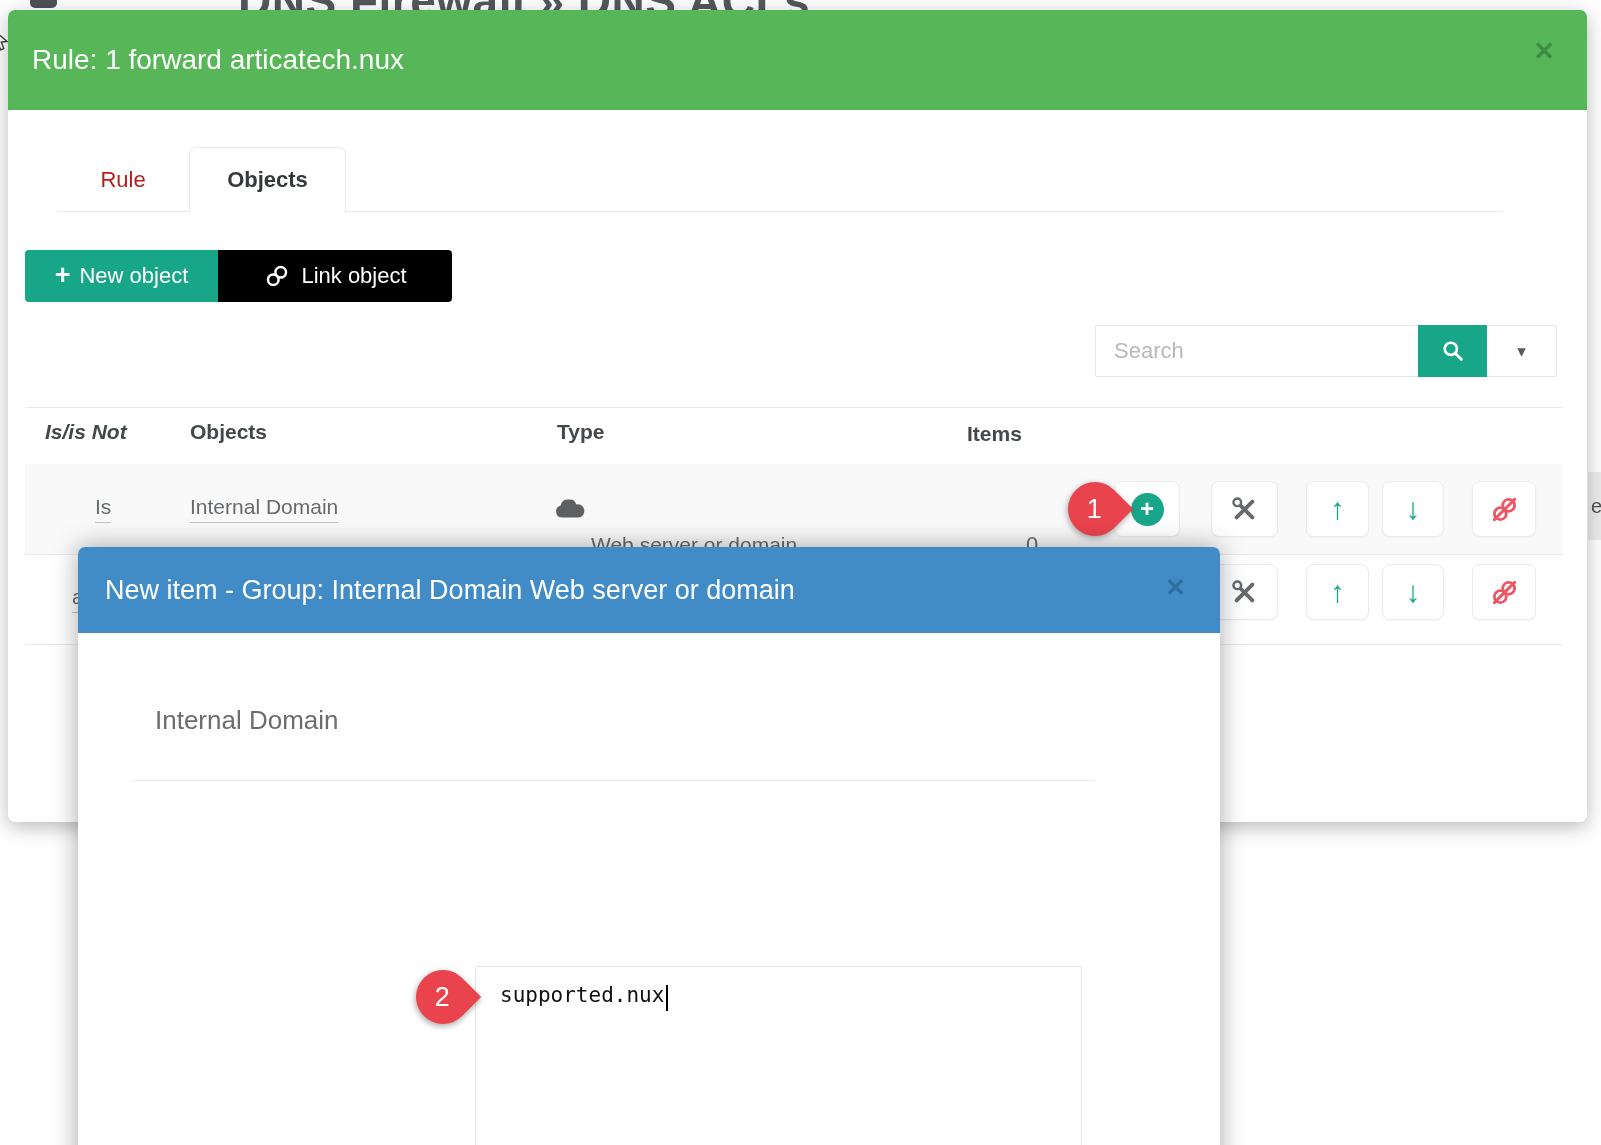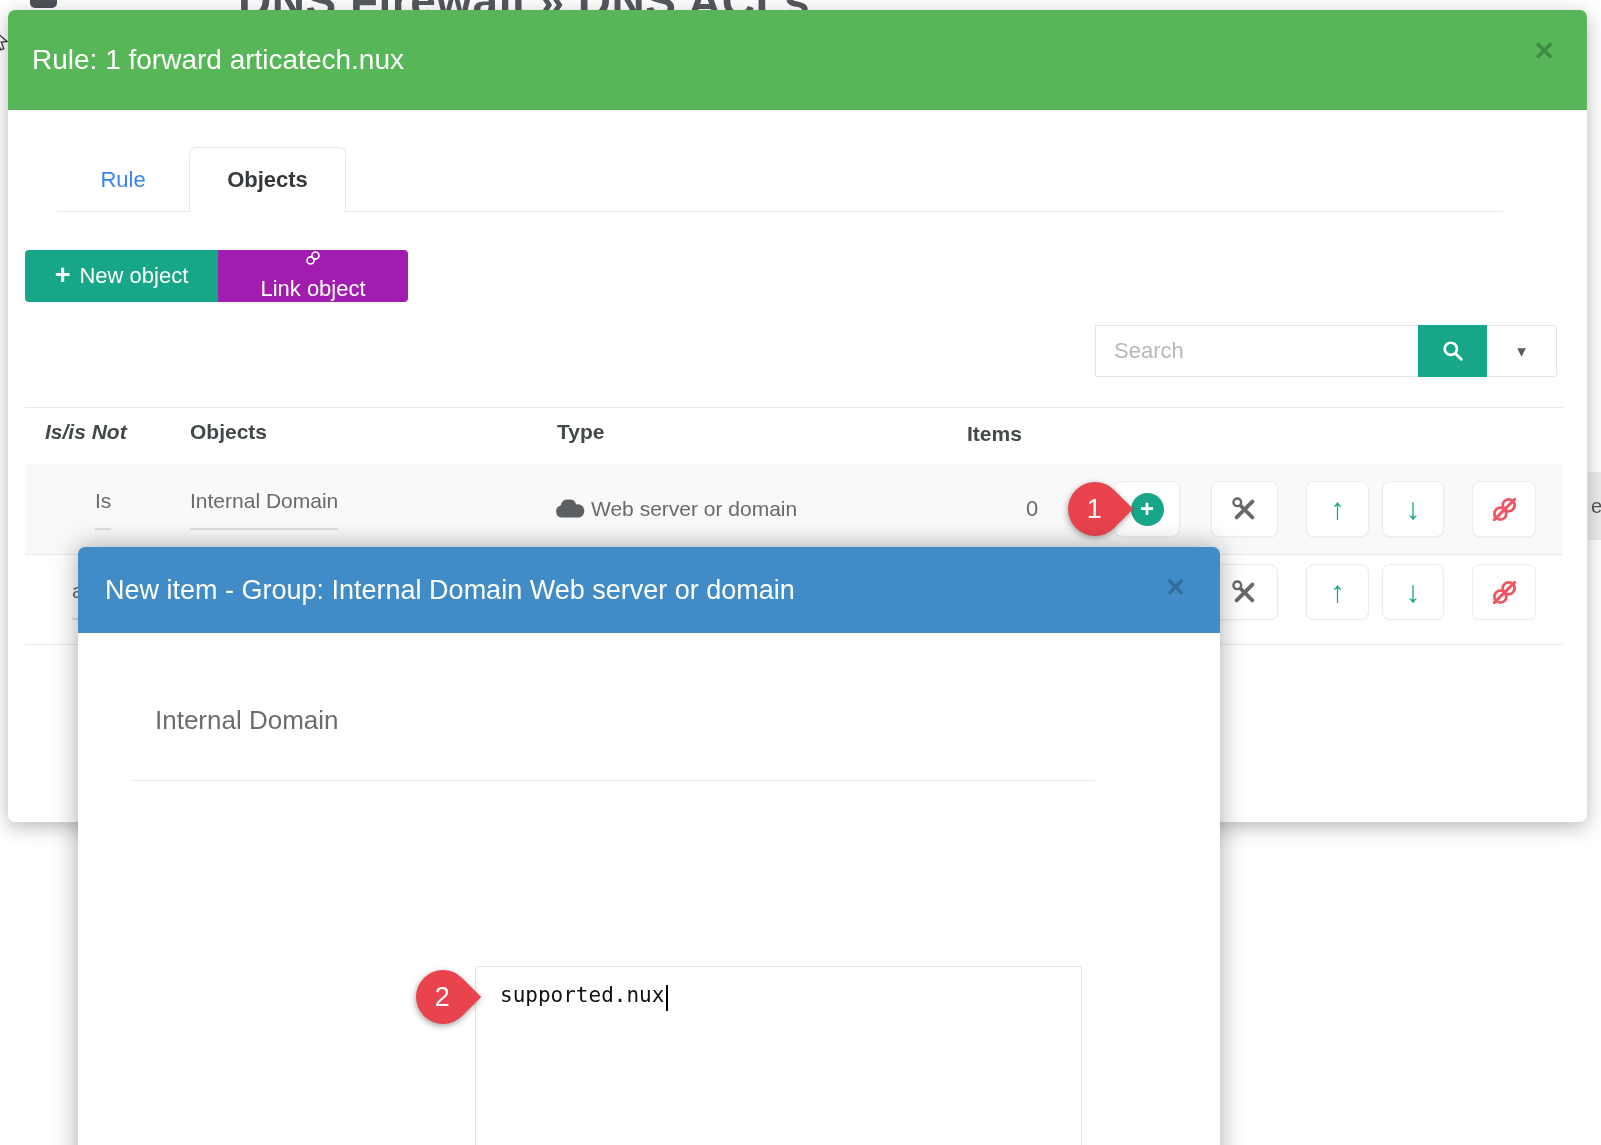--- a/index.html
+++ b/index.html
@@ -22,58 +22,58 @@
   .rule-header { position: absolute; left: 0; top: 0; width: 100%; height: 100px;
                  background: #57b657; border-radius: 7px 7px 0 0; display: flex; align-items: center; }
   .rule-header .title { color: #fff; font-size: 28px; padding-left: 24px; font-weight: 400; }
   .rule-close { position: absolute; right: 32px; top: 28px; color: #3d8c44; font-size: 26px;
                 font-weight: 700; cursor: pointer; line-height: 1; }
 
   
   .tabbar { position: absolute; left: 49px; top: 137px; width: 1446px; height: 65px;
             border-bottom: 1px solid #e7eaec; display: flex; }
   .tab { height: 66px; display: flex; align-items: center; justify-content: center;
-         font-size: 22px; color: #3b82f6; cursor: pointer; }
+         font-size: 22px; color: #b91c1c; cursor: pointer; }
   .tab.rule { width: 132px; }
   .tab.objects { width: 157px; background: #fff; border: 1px solid #e7eaec; border-bottom: 1px solid #fff;
                  border-radius: 7px 7px 0 0; color: #35393c; font-weight: 600; }
   .tab.cache { width: 150px; }
 
   
   .btn-new { position: absolute; left: 17px; top: 240px; width: 193px; height: 52px;
              background: #18a689; color: #fff; border: none; border-radius: 4px 0 0 4px;
              font-size: 22px; font-family: inherit; cursor: pointer;
              display: flex; align-items: center; justify-content: center; gap: 9px; }
   .btn-new .plus { font-size: 27px; font-weight: 700; line-height: 1; margin-top: -2px; }
-  .btn-link { position: absolute; left: 210px; top: 240px; width: 190px; height: 52px;
-              background: #a21caf; color: #fff; border: none; border-radius: 0 4px 4px 0;
+  .btn-link { position: absolute; left: 210px; top: 240px; width: 234px; height: 52px;
+              background: #000000; color: #fff; border: none; border-radius: 0 4px 4px 0;
               font-size: 22px; font-family: inherit; cursor: pointer;
-              display: flex; align-items: center; justify-content: center; gap: 10px; flex-direction: column; }
+              display: flex; align-items: center; justify-content: center; gap: 10px; }
 
   
   .search-input { position: absolute; left: 1087px; top: 315px; width: 323px; height: 52px;
                   border: 1px solid #e5e6e7; border-right: none; padding: 0 18px; font-size: 22px;
                   color: #555; font-family: inherit; outline: none; border-radius: 2px 0 0 2px; }
   .search-input::placeholder { color: #b8b8b8; }
   .search-btn { position: absolute; left: 1410px; top: 315px; width: 69px; height: 52px;
                 background: #18a689; border: none; cursor: pointer;
                 display: flex; align-items: center; justify-content: center; }
   .search-opt { position: absolute; left: 1479px; top: 315px; width: 70px; height: 52px;
                 background: #fff; border: 1px solid #e5e6e7; border-left: none; cursor: pointer;
                 border-radius: 0 3px 3px 0; display: flex; align-items: center; justify-content: center;
                 color: #57595c; font-size: 17px; }
 
   
   .hline { position: absolute; left: 17px; width: 1538px; height: 1px; background: #e7eaec; }
   .thead-label { position: absolute; font-size: 21px; font-weight: 700; color: #43484b; }
   .trow { position: absolute; left: 17px; width: 1538px; height: 90px; }
   .trow.shaded { background: #f9f9f9; }
   .t-link { font-size: 21px; color: #676a6c; text-decoration: none;
-            border-bottom: 1px solid #c3c3c3; padding-bottom: 16px; cursor: pointer; }
-  .t-text { font-size: 21px; color: #676a6c; }
+            border-bottom: 1px solid #c3c3c3; padding-bottom: 3px; cursor: pointer; }
+  .t-text { font-size: 21px; color: #676a6c; margin-top: 36px; }
   .cellpos { position: absolute; transform: translateY(-50%); }
   .icon-btn { position: absolute; height: 56px; background: #fff; border: 1px solid #ebebeb;
               border-radius: 8px; cursor: pointer; display: flex; align-items: center;
               justify-content: center; box-shadow: 0 1px 2px rgba(0,0,0,.04); }
   .arrow-glyph { font-size: 30px; color: #18a689; font-weight: 700; line-height: 1; }
   .plus-circle { width: 33px; height: 33px; border-radius: 50%; background: #18a689; color: #fff;
                  display: flex; align-items: center; justify-content: center;
                  font-size: 24px; font-weight: 700; line-height: 1; }
 
   

